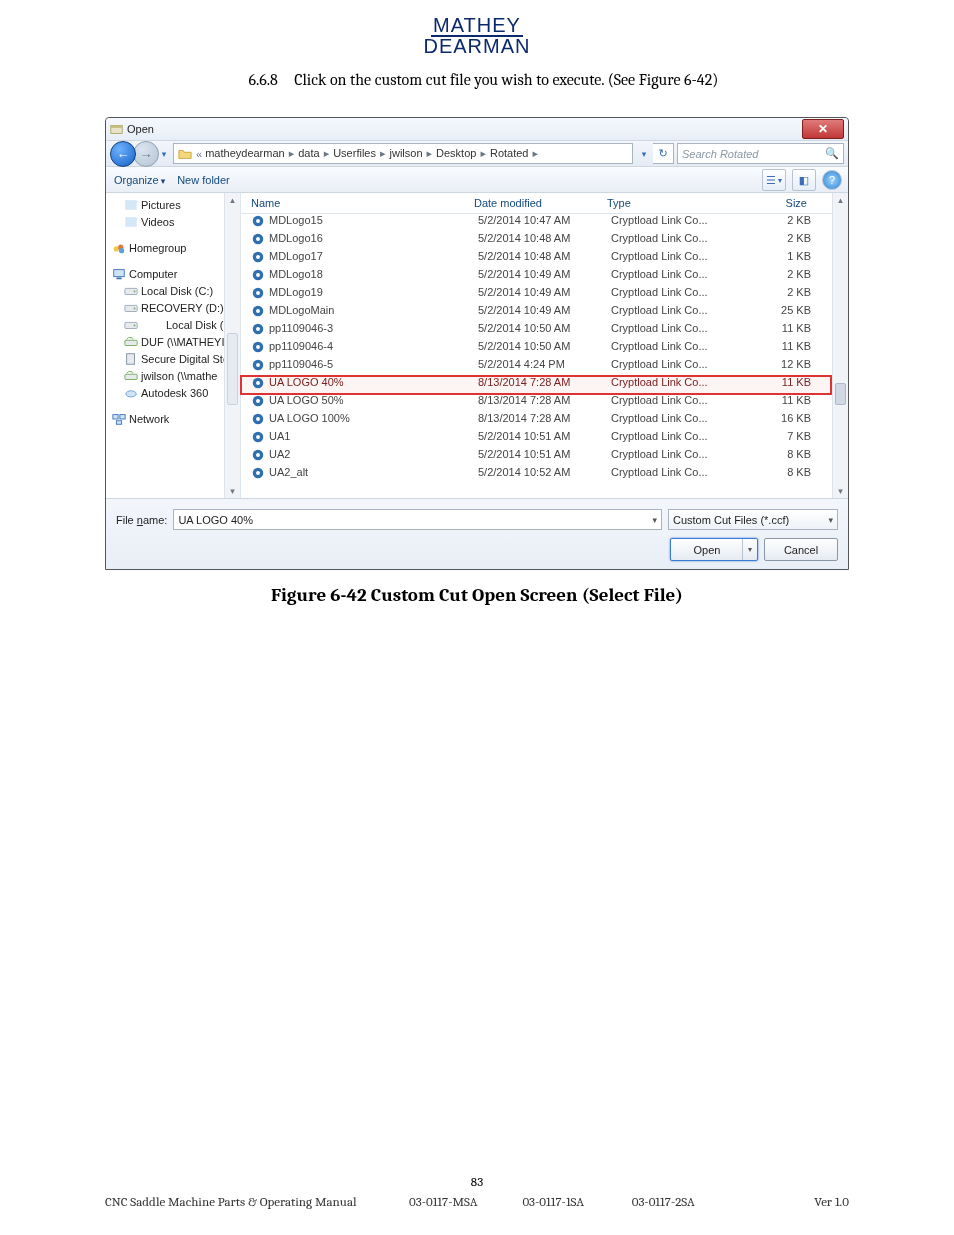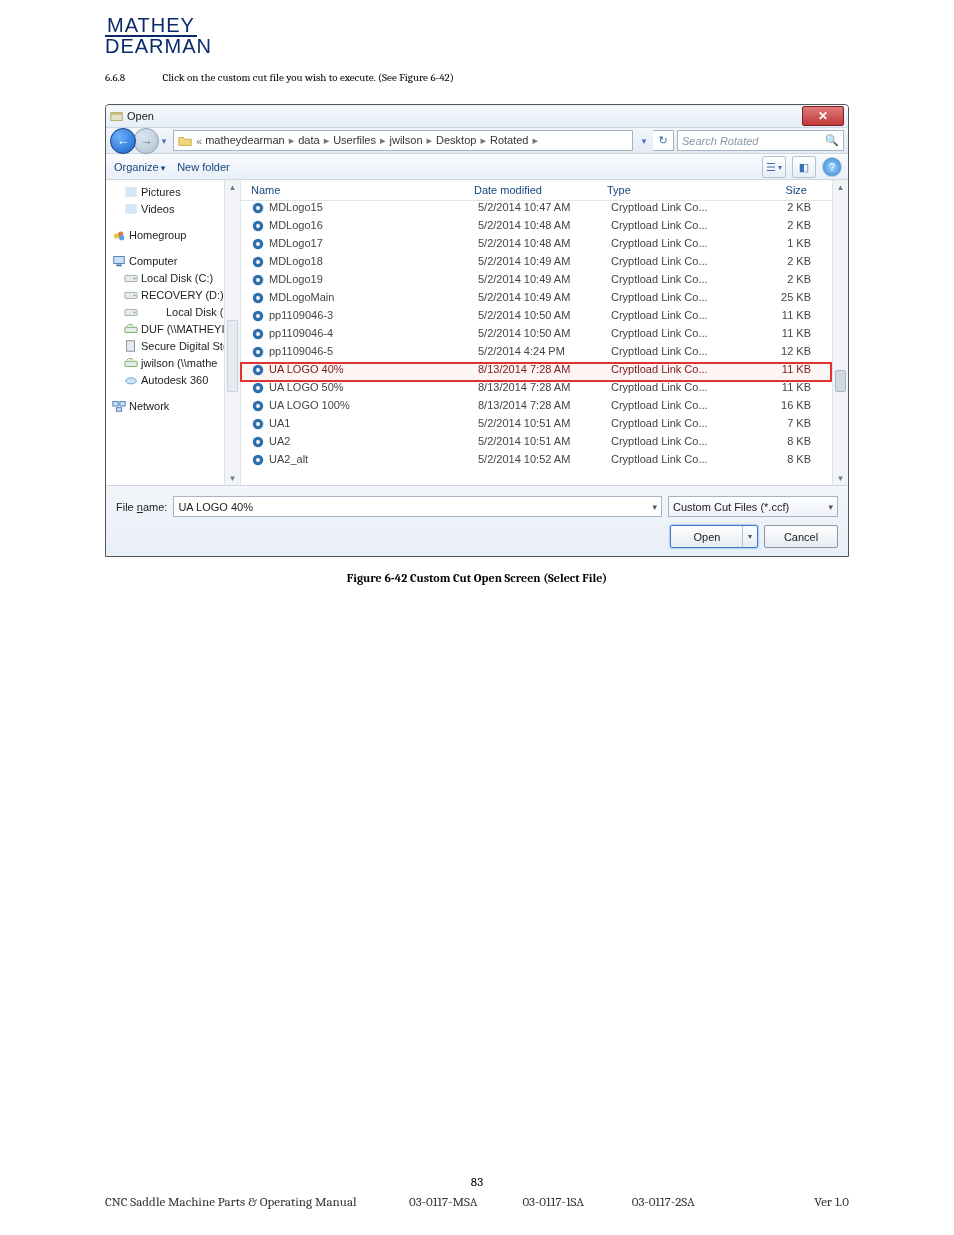--- a/index.html
+++ b/index.html
@@ -1,21 +1,21 @@
 <!DOCTYPE html>
 <html><head>
 <meta charset="utf-8">
 <style>
   html, body { margin:0; padding:0; background:#fff; font-family:Cambria, "Times New Roman", serif; color:#000; }
   .page { width:954px; height:1235px; position:relative; box-sizing:border-box; padding:20px 105px 0 105px; }
-  .logo-wrap { margin-top:-4px; }
+  .logo-wrap { text-align:center; margin-top:-4px; }
   .logo { display:inline-block; font-family:Impact, "Arial Black", sans-serif; color:#0b2a6b; font-size:20px; line-height:.95; letter-spacing:1px; text-transform:uppercase; }
   .logo .row1 { display:inline-block; border-bottom:2px solid #0b2a6b; padding:0 2px; }
   .logo .row2 { display:block; }
-  .instruction { margin:14px 0 20px 0; font-size:11px; }
+  .instruction { margin:14px 0 28px 0; font-size:16px;text-align:center; }
   .instruction .num { display:inline-block; width:55px; }
   .dlg { border:1px solid #555; border-radius:4px 4px 0 0; background:linear-gradient(#fbfdff,#eef3f9); font-family:"Segoe UI", Tahoma, sans-serif; font-size:11px; color:#222; position:relative; box-shadow:inset 0 0 0 1px #fff; }
   .titlebar { height:22px; background:linear-gradient(#f5f9fd,#e7eef7); border-bottom:1px solid #cdd6e1; border-radius:4px 4px 0 0; display:flex; align-items:center; padding:0 4px; }
   .titlebar .win-icon { width:13px;height:13px;margin-right:4px;display:inline-block; }
   .titlebar .title { flex:1; color:#222; }
   .close-btn { width:40px;height:18px;background:linear-gradient(#e07a7a,#c23838);border:1px solid #7a1e1e;border-radius:2px;color:#fff;display:flex;align-items:center;justify-content:center;font-weight:bold;font-size:12px;line-height:1; }
   .navrow { height:25px; background:linear-gradient(#f3f6fb,#e4ebf4); border-bottom:1px solid #cdd6e1; display:flex; align-items:center; padding:0 4px; gap:3px; }
   .navbtns { display:flex; align-items:center; }
   .circle-btn { width:24px;height:24px;border-radius:50%;background:radial-gradient(circle at 35% 30%, #6cb2ff, #1660c4);border:1px solid #0d3d80;display:flex;align-items:center;justify-content:center;color:#fff;font-size:13px;margin-right:-3px;z-index:2; }
   .circle-btn.disabled { background:radial-gradient(circle at 35% 30%, #dbe4ef, #b5c3d4);border:1px solid #8ea0b4;color:#6a7a8c;z-index:1; }
@@ -58,21 +58,21 @@
   .fn-row label { color:#222; }
   .fn-row .underline{text-decoration:underline;}
   .fn-input { flex:1; height:19px; border:1px solid #a8b4c2; background:#fff; padding:0 4px; display:flex; align-items:center; position:relative;}
   .fn-input .dd{position:absolute;right:4px;color:#555;font-size:9px;}
   .type-sel { width:160px; height:19px; border:1px solid #a8b4c2; background:linear-gradient(#fff,#eef2f7); padding:0 4px; display:flex; align-items:center; position:relative;}
   .type-sel .dd{position:absolute;right:4px;color:#555;font-size:9px;}
   .btn-row { display:flex; justify-content:flex-end; gap:6px; margin-top:8px;}
   .btn { min-width:72px; height:21px; border:1px solid #8a97a6; background:linear-gradient(#fefefe,#e6ebf2); border-radius:2px; display:flex; align-items:center; justify-content:center; color:#222; position:relative;}
   .btn.primary { border:1px solid #3a7bd5; box-shadow:0 0 2px #3a7bd5; }
   .btn .split{position:absolute;right:0;top:0;bottom:0;width:14px;border-left:1px solid #b7c3d1;display:flex;align-items:center;justify-content:center;font-size:8px;color:#555;}
-  .caption { text-align:center; font-weight:bold; font-size:12px; margin-top:14px; font-family:Cambria,"Times New Roman",serif;}
+  .caption { text-align:center; font-weight:bold; font-size:19px; margin-top:14px; font-family:Cambria,"Times New Roman",serif;}
   .pgnum { position:absolute; bottom:46px; left:0; right:0; text-align:center; font-size:13px;margin-top:39px; }
   .pgfooter { position:absolute; bottom:26px; left:105px; right:105px; display:flex; font-size:13px; color:#333; }
   .pgfooter span{white-space:nowrap;}
   .pgfooter .g1{flex:1.3;} .pgfooter .g2{width:110px;text-align:center;} .pgfooter .g3{width:110px;text-align:center;} .pgfooter .g4{width:110px;text-align:center;} .pgfooter .g5{flex:0.6;text-align:right;}
   svg{display:block;}
 </style>
 </head>
 <body>
 <div class="page">
 

